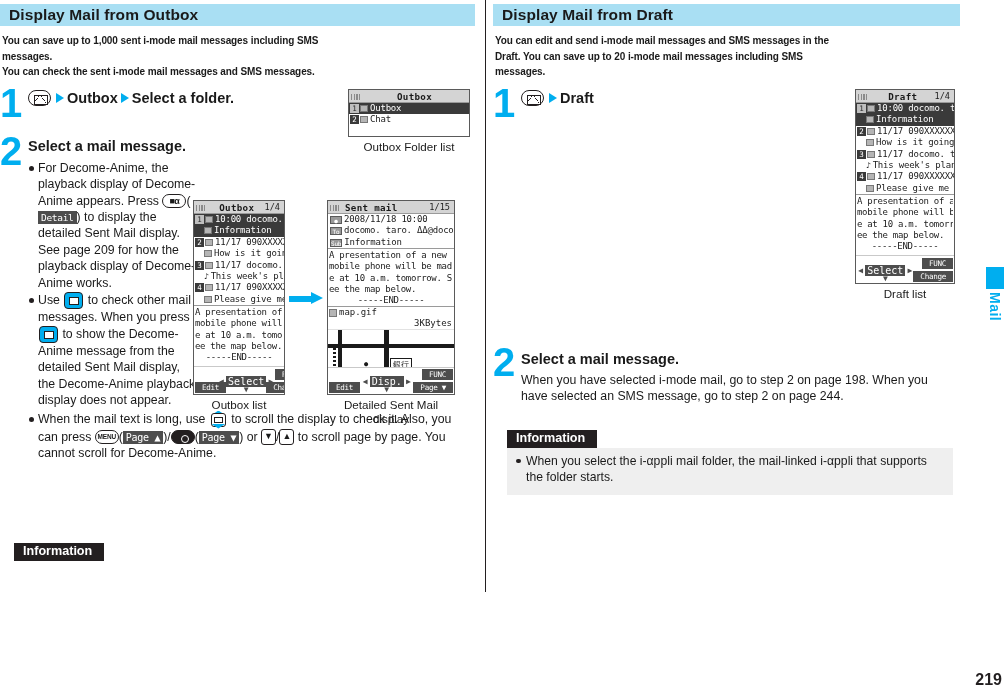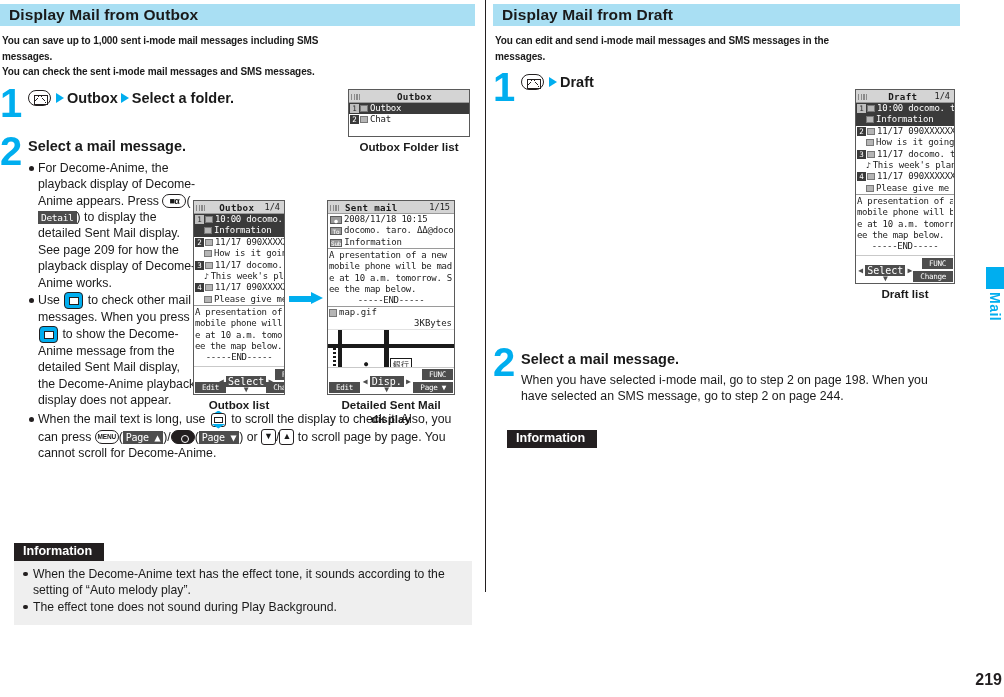--- a/index.html
+++ b/index.html
@@ -331,21 +331,20 @@
   .sk-sel::after {
     content: "\25B6"; position: absolute; right: -7px; top: 0; color: #4d4d4d; font-size: 8px;
   }
   .sk-down { color: #4d4d4d; font-size: 8px; line-height: 6px; }
 
   .cap {
     text-align: center;
     font-size: 11.6px;
     margin-top: 3px;
     line-height: 14px;
-    font-weight: bold;
   }
 
   
   .blue-arrow {
     position: relative;
     width: 34px; height: 10px;
   }
   .blue-arrow .shaft {
     position:absolute; left:0; top:3px; width:24px; height:6px; background:#00aeef;
   }
@@ -569,21 +568,21 @@
         <div class="phone" style="height:195px; display:flex; flex-direction:column;">
           <div class="ph-title">
             <span class="t-left"><span class="sig"></span></span>
             <span class="t-mid" style="text-align:left;padding-left:2px;">Sent mail</span>
             <span class="t-right">1/15</span>
           </div>
 
           <div>
             <div class="ph-row">
               <span class="fld">●</span>
-              <span>2008/11/18 10:15</span>
+              <span>2008/11/18 10:00</span>
             </div>
             <div class="ph-row">
               <span class="fld">To</span>
               <span>docomo. taro. ΔΔ@docom</span>
             </div>
             <div class="ph-row">
               <span class="fld">Sub</span>
               <span>Information</span>
             </div>
           </div>
@@ -628,33 +627,30 @@
         </div>
         <div class="cap">
           <div>Detailed Sent Mail</div>
           <div>display</div>
         </div>
       </div>
     </div>
 
     <div class="info-wrap" style="position:absolute; left:14px; top:527px; width:458px;">
       <div class="info-title">Information</div>
-      <div class="info-body">
-        <div class="bul">When the Decome-Anime text has the effect tone, it sounds according to the setting of “Auto melody play”.</div>
-        <div class="bul">The effect tone does not sound during Play Background.</div>
-      </div>
     </div>
   </div>
 
   <div class="col-right">
 
     <div class="sec-head">Display Mail from Draft</div>
 
     <div class="intro">
       <p>You can edit and send i-mode mail messages and SMS messages in the</p>
+      <p>Draft. You can save up to 20 i-mode mail messages including SMS</p>
       <p>messages.</p>
     </div>
 
     <div class="step" style="margin-top:9px;">
       <div class="step-num">1</div>
       <div class="step-title">
         <span class="key-mail"></span>
         <span class="tri"></span>
         <span>Draft</span>
       </div>
@@ -735,20 +731,23 @@
     </div>
 
     <div class="step" style="position:absolute; left:0px; top:338px; width:460px;">
       <div class="step-num">2</div>
       <div class="step-title-plain">Select a mail message.</div>
       <div class="step-body" style="width:430px;">When you have selected i-mode mail, go to step 2 on page 198. When you have selected an SMS message, go to step 2 on page 244.</div>
     </div>
 
     <div class="info-wrap" style="position:absolute; left:14px; top:414px; width:446px;">
       <div class="info-title">Information</div>
+      <div class="info-body">
+        <div class="bul">When you select the i-αppli mail folder, the mail-linked i-αppli that supports the folder starts.</div>
+      </div>
     </div>
   </div>
 
   <div class="side-tab"></div>
   <div class="side-label">Mail</div>
 
   <div class="pagenum">219</div>
 
 </div>
 

